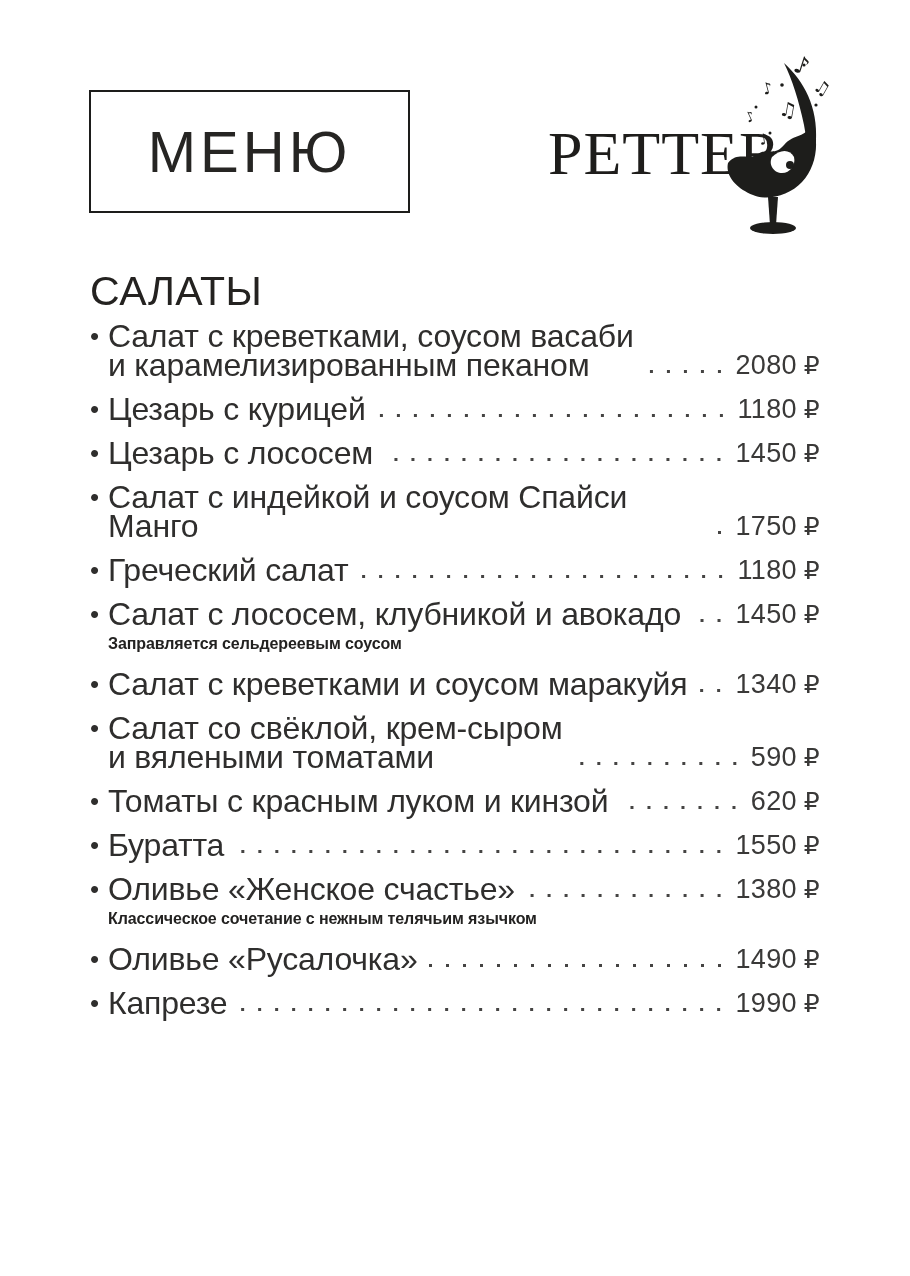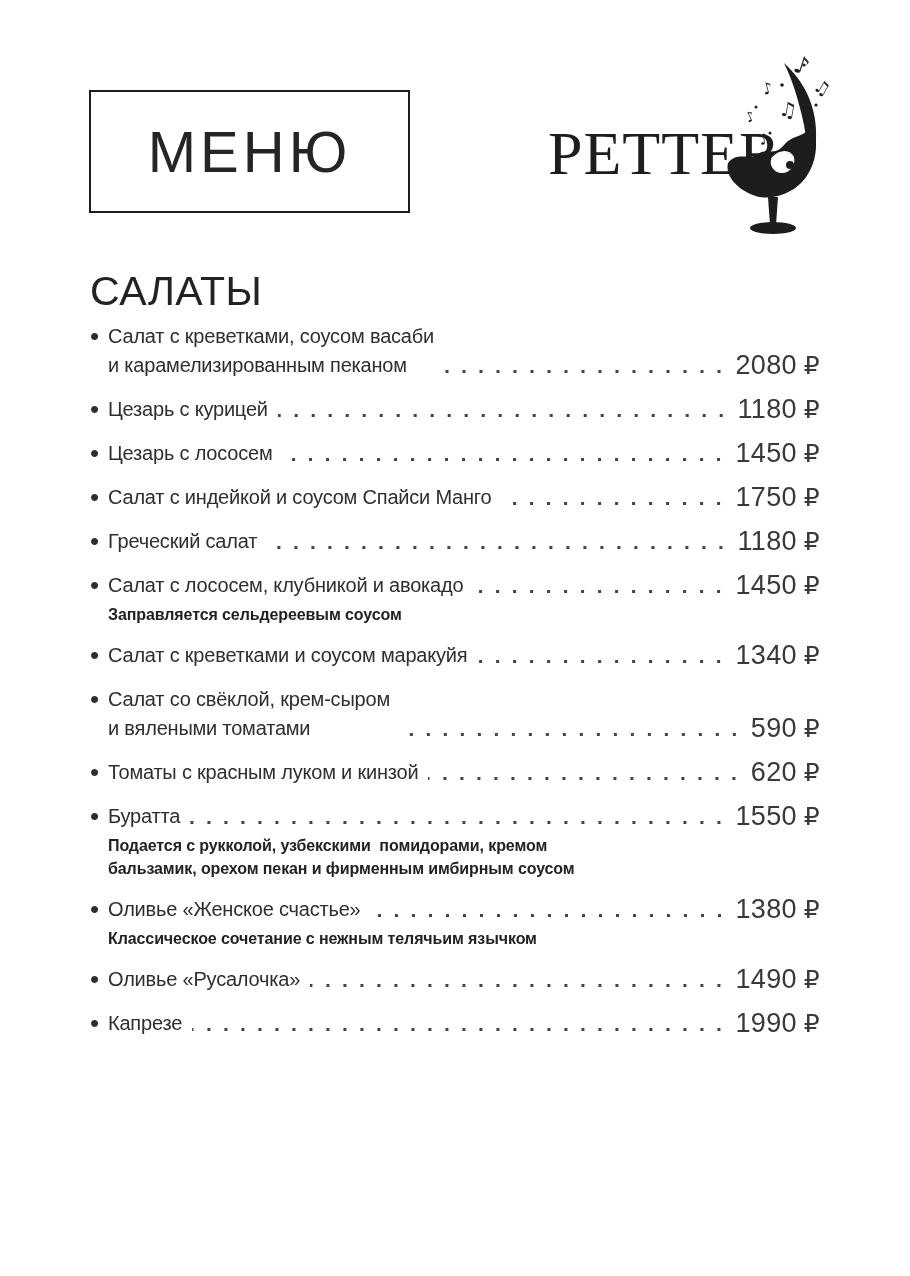--- a/index.html
+++ b/index.html
@@ -33,21 +33,21 @@
     position:absolute;left:90px;top:322px;width:730px;
     display:flex;flex-direction:column;
   }
   .item{margin-bottom:15px;}
   .line{display:flex;align-items:flex-end;}
   .left{display:flex;align-items:flex-start;}
   .bullet{
     font-size:26px;line-height:29px;width:18px;flex:0 0 18px;color:#2f2e2d;
   }
   .name{
-    font-size:20px;line-height:29px;white-space:pre-wrap;
+    font-size:32px;line-height:29px;white-space:pre-wrap;
     letter-spacing:-0.2px;color:#2f2e2d;
   }
   .dots{
     flex:1;height:5px;align-self:flex-end;margin:0 8px 6px 10px;
     background-image:radial-gradient(circle,#454443 1.6px,transparent 2px);
     background-size:17px 5px;background-repeat:repeat-x;
     background-position:right bottom;min-width:20px;
   }
   .price{
     white-space:nowrap;font-size:27px;line-height:29px;
@@ -214,22 +214,20 @@
 
   <div class="item">
     <div class="line">
       <div class="left">
         <span class="bullet">•</span>
         <span class="name">Буратта</span>
       </div>
       <span class="dots"></span>
       <span class="price"><span class="num">1550</span><span class="rub">₽</span></span>
     </div>
-    <div class="desc">Подается с рукколой, узбекскими  помидорами, кремом
-бальзамик, орехом пекан и фирменным имбирным соусом</div>
   </div>
 
   <div class="item">
     <div class="line">
       <div class="left">
         <span class="bullet">•</span>
         <span class="name">Оливье «Женское счастье»</span>
       </div>
       <span class="dots"></span>
       <span class="price"><span class="num">1380</span><span class="rub">₽</span></span>

